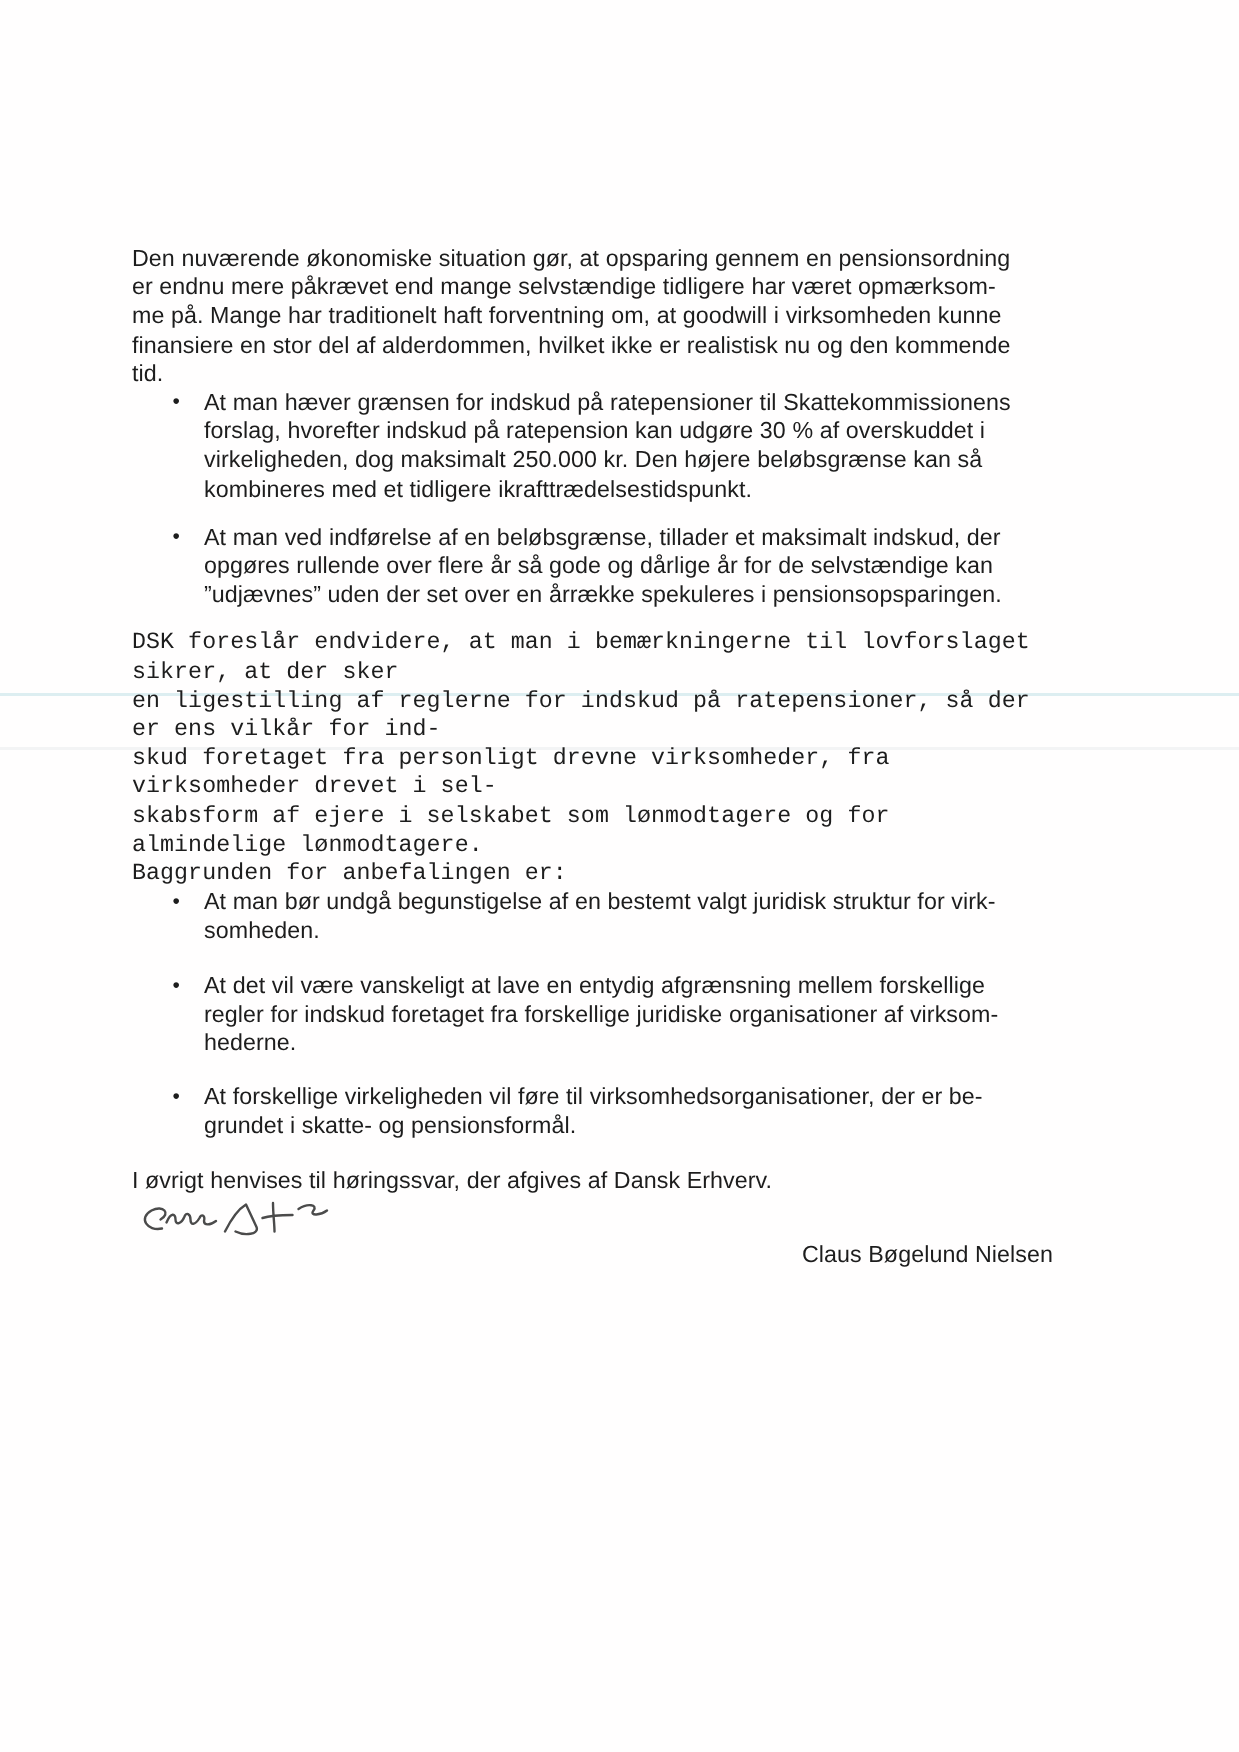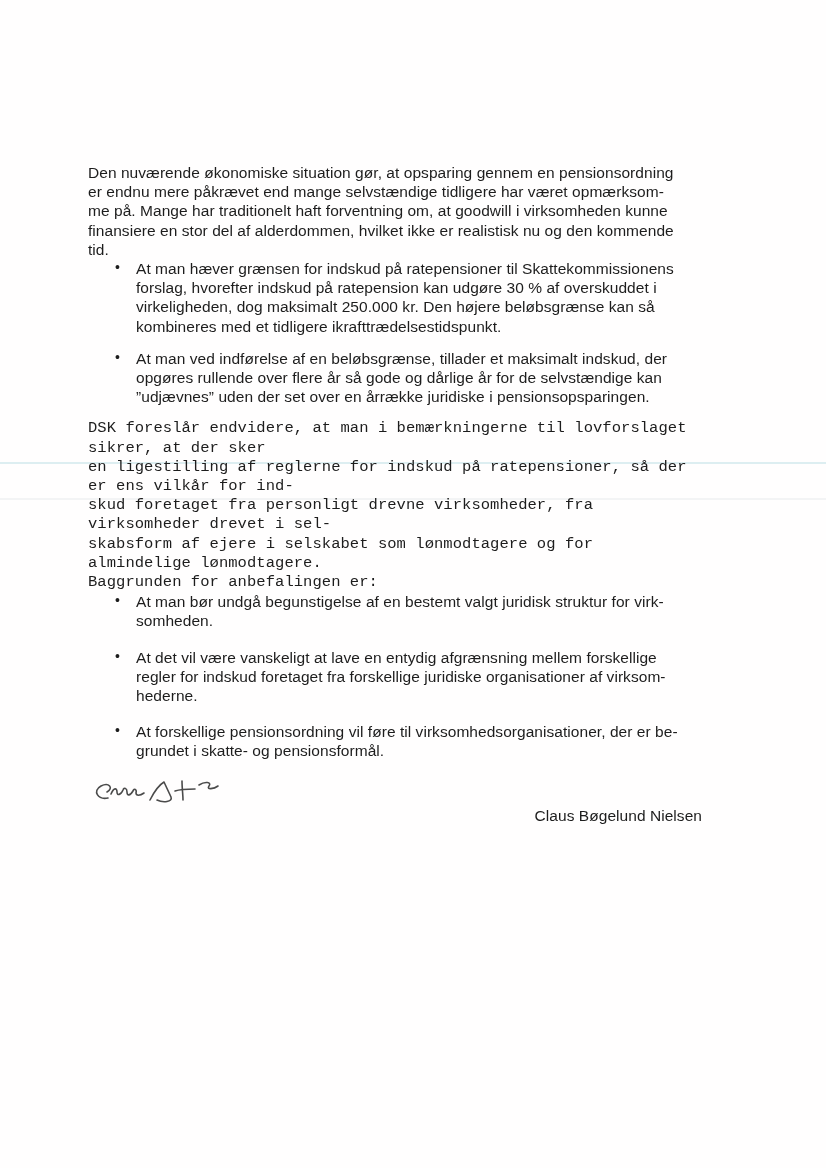--- a/index.html
+++ b/index.html
@@ -88,21 +88,21 @@
         <span class="marker">•</span>
         <div class="lines">At man hæver grænsen for indskud på ratepensioner til Skattekommissionens
 forslag, hvorefter indskud på ratepension kan udgøre 30 % af overskuddet i
 virkeligheden, dog maksimalt 250.000 kr. Den højere beløbsgrænse kan så
 kombineres med et tidligere ikrafttrædelsestidspunkt.</div>
       </li>
       <li class="bullet-item">
         <span class="marker">•</span>
         <div class="lines">At man ved indførelse af en beløbsgrænse, tillader et maksimalt indskud, der
 opgøres rullende over flere år så gode og dårlige år for de selvstændige kan
-”udjævnes” uden der set over en årrække juridiske i pensionsopsparingen.</div>
+”udjævnes” uden der set over en årrække spekuleres i pensionsopsparingen.</div>
       </li>
     </ul>
 
     <p class="para lines p3">DSK foreslår endvidere, at man i bemærkningerne til lovforslaget sikrer, at der sker
 en ligestilling af reglerne for indskud på ratepensioner, så der er ens vilkår for ind-
 skud foretaget fra personligt drevne virksomheder, fra virksomheder drevet i sel-
 skabsform af ejere i selskabet som lønmodtagere og for almindelige lønmodtagere.
 Baggrunden for anbefalingen er:</p>
 
     <ul class="bullet-list list-2">
@@ -112,25 +112,26 @@
 somheden.</div>
       </li>
       <li class="bullet-item">
         <span class="marker">•</span>
         <div class="lines">At det vil være vanskeligt at lave en entydig afgrænsning mellem forskellige
 regler for indskud foretaget fra forskellige juridiske organisationer af virksom-
 hederne.</div>
       </li>
       <li class="bullet-item">
         <span class="marker">•</span>
-        <div class="lines">At forskellige pensionsordning vil føre til virksomhedsorganisationer, der er be-
+        <div class="lines">At forskellige virkeligheden vil føre til virksomhedsorganisationer, der er be-
 grundet i skatte- og pensionsformål.</div>
       </li>
     </ul>
 
+    <p class="para p4">I øvrigt henvises til høringssvar, der afgives af Dansk Erhverv.</p>
 
 
     <div class="signature-wrap">
       <svg width="135" height="28" viewBox="0 0 135 28" fill="none" stroke="#4b4b4b" stroke-width="1.6" stroke-linecap="round" stroke-linejoin="round">
         <path d="M18 20 C 8 22, 2 13, 11 8 C 19 4, 24 10, 17 14"></path>
         <path d="M21 16 C 24 9, 27 10, 27 14 C 27 18, 31 17, 33 12 C 34 9, 37 10, 37 14 C 37 18, 40 18, 43 13 C 44 10, 47 11, 46 15 C 46 18, 50 18, 54 15"></path>
         <path d="M60 22 C 64 14, 69 7, 74 4 L 81 19 C 83 24, 73 25, 67 22"></path>
         <path d="M92 3 C 92 10, 93 17, 93 22"></path>
         <path d="M85 13 C 91 11, 98 11, 105 11"></path>
         <path d="M109 7 C 115 3, 122 4, 119 8 C 116 12, 124 11, 128 8"></path>

